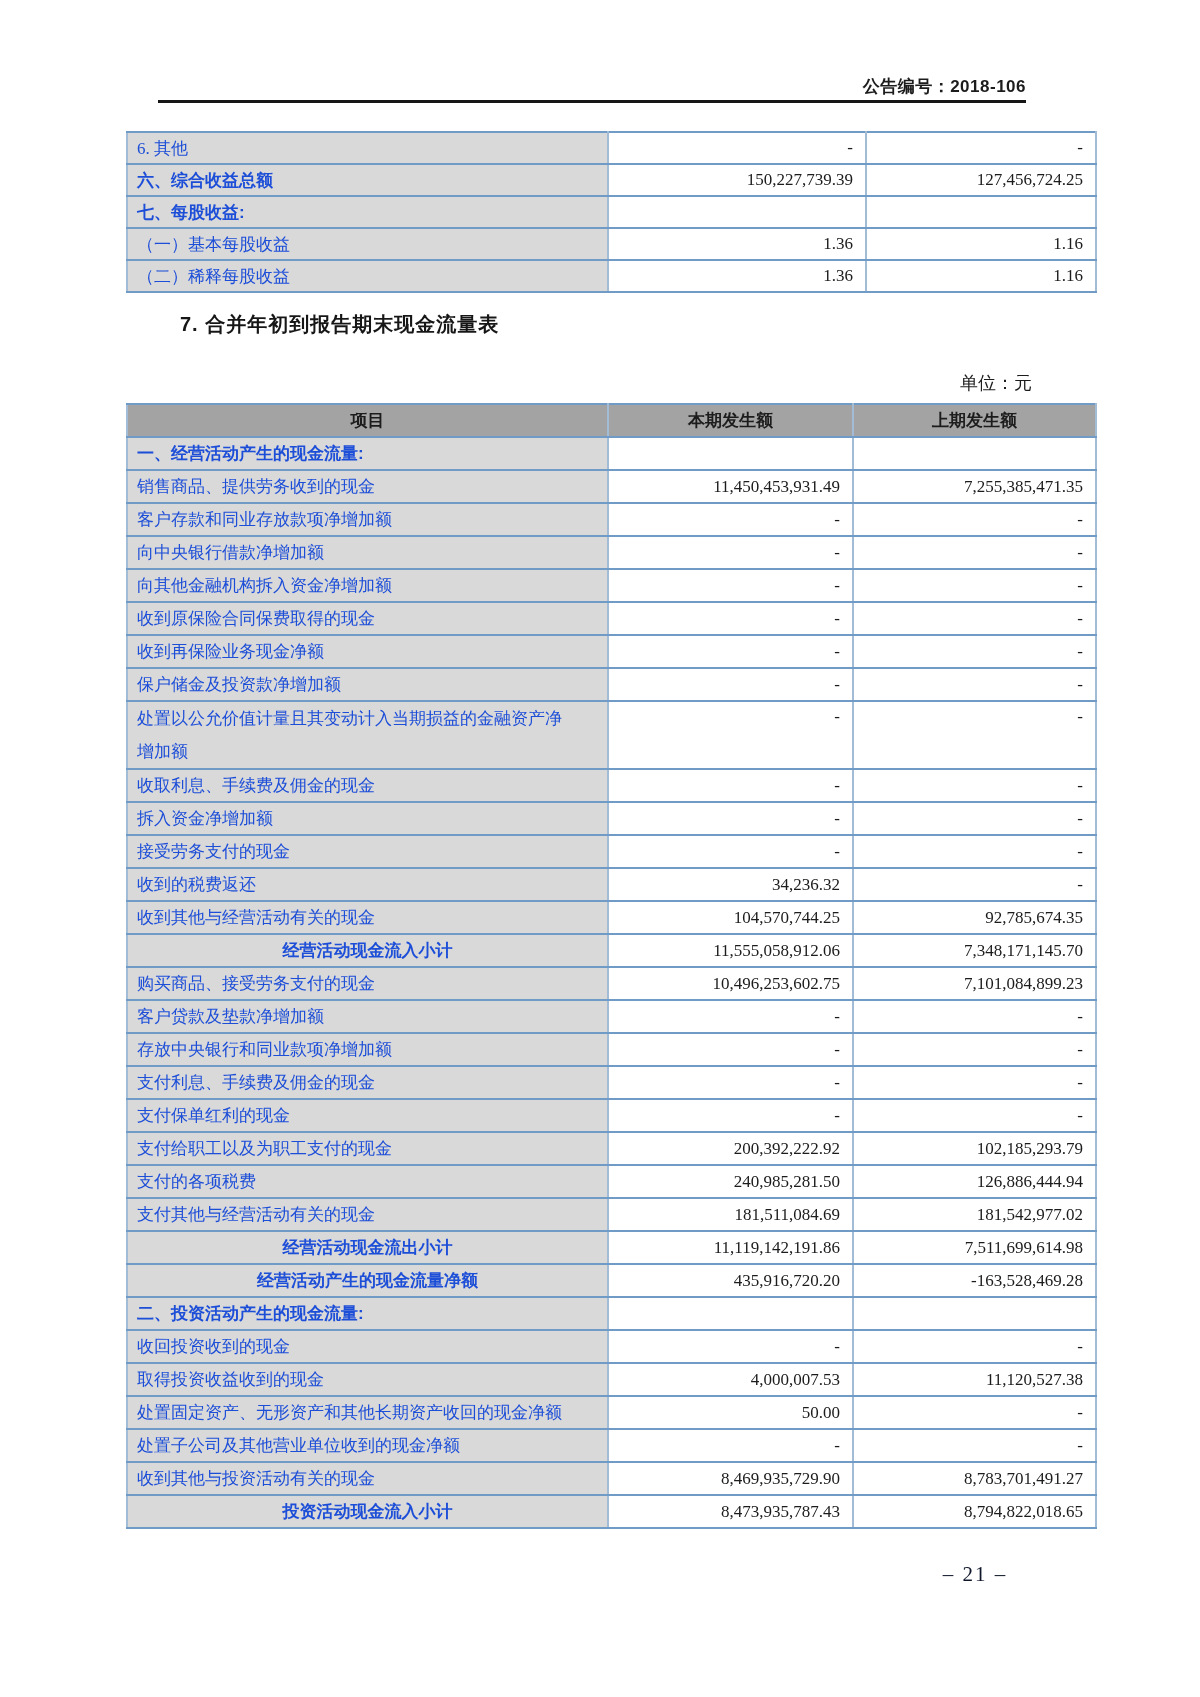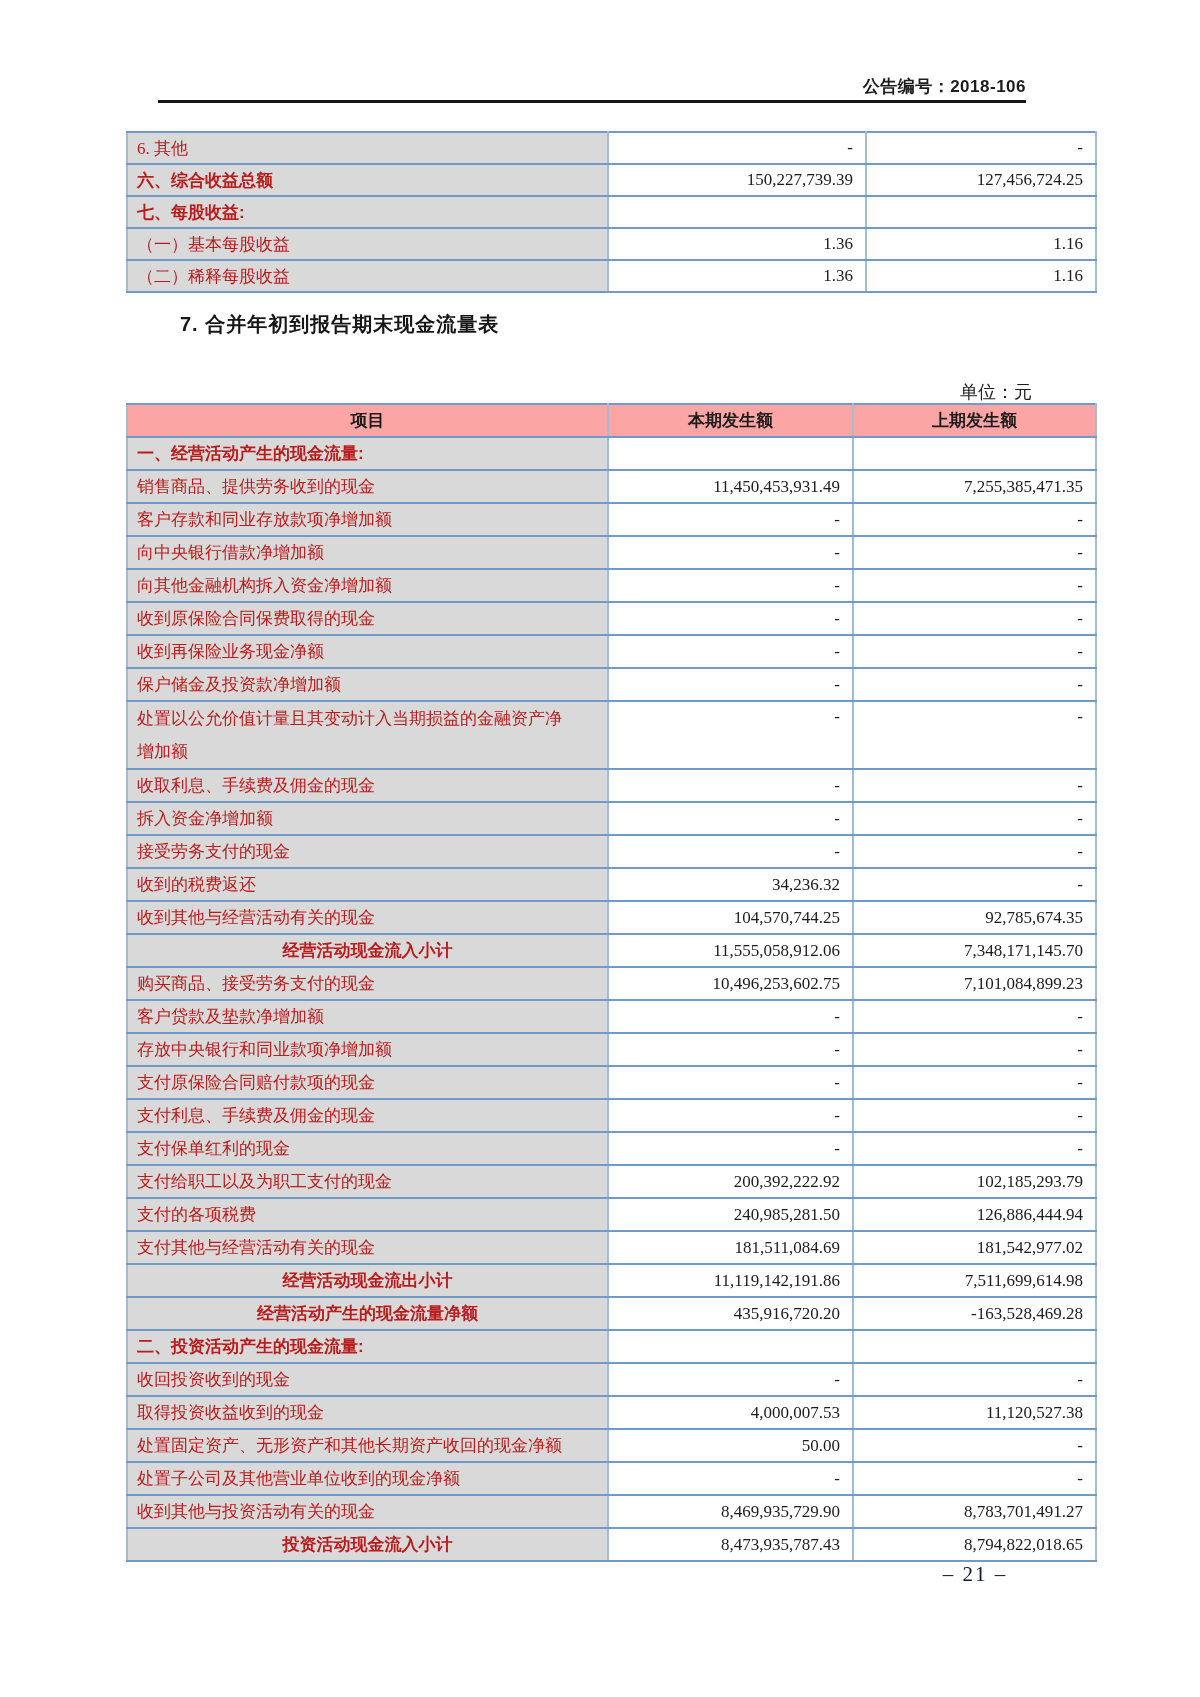--- a/index.html
+++ b/index.html
@@ -28,30 +28,30 @@
   #main-table{top:403px;}
 
   .tbl th,.tbl td{
     border-top:2px solid #6f9bc6;
     border-bottom:2px solid #6f9bc6;
     border-left:2px solid #a3bcd6;
     border-right:2px solid #a3bcd6;
     padding:0;vertical-align:middle;
   }
   .tbl th{
-    background:#fca5a5;height:31px;text-align:center;
+    background:#a3a3a3;height:31px;text-align:center;
     font-family:"Liberation Sans","DejaVu Sans",sans-serif;
     font-weight:bold;font-size:17px;color:#1c1c1c;
   }
   .tbl tr{height:33px;}
   #top-table tr{height:32px;}
 
   .tbl td.label{
     background:#d9d9d9;text-align:left;padding-left:9px;
-    font-size:17px;color:#b91c1c;
+    font-size:17px;color:#1d4ed8;
   }
   .tbl td.val{
     background:#ffffff;text-align:right;padding-right:12px;
     font-size:17px;color:#1c1c1c;
   }
   tr.section td.label,
   tr.boldlabel td.label{
     font-family:"Liberation Sans","DejaVu Sans",sans-serif;
     font-weight:bold;
   }
@@ -65,21 +65,21 @@
   tr.tall td.val{vertical-align:top;padding-top:5px;}
 
   
   .section-title{
     position:absolute;left:180px;top:311px;
     font-family:"Liberation Sans","DejaVu Sans",sans-serif;
     font-weight:bold;font-size:20px;color:#161616;letter-spacing:1px;text-align:center;
   }
   .unit-label{
     position:absolute;top:371px;right:168px;
-    font-size:18px;color:#1c1c1c;margin-top:9px;
+    font-size:18px;color:#1c1c1c;
   }
 
   
   .page-number{
     position:absolute;top:1562px;left:915px;width:120px;text-align:center;
     font-size:21px;color:#0f172a;letter-spacing:2px;
   }
 </style>
 </head>
 <body>
@@ -223,25 +223,20 @@
         <td class="label"><span>客户贷款及垫款净增加额</span></td>
         <td class="val">-</td>
         <td class="val">-</td>
       </tr>
       <tr class="item">
         <td class="label"><span>存放中央银行和同业款项净增加额</span></td>
         <td class="val">-</td>
         <td class="val">-</td>
       </tr>
       <tr class="item">
-        <td class="label"><span>支付原保险合同赔付款项的现金</span></td>
-        <td class="val">-</td>
-        <td class="val">-</td>
-      </tr>
-      <tr class="item">
         <td class="label"><span>支付利息、手续费及佣金的现金</span></td>
         <td class="val">-</td>
         <td class="val">-</td>
       </tr>
       <tr class="item">
         <td class="label"><span>支付保单红利的现金</span></td>
         <td class="val">-</td>
         <td class="val">-</td>
       </tr>
       <tr class="item">

